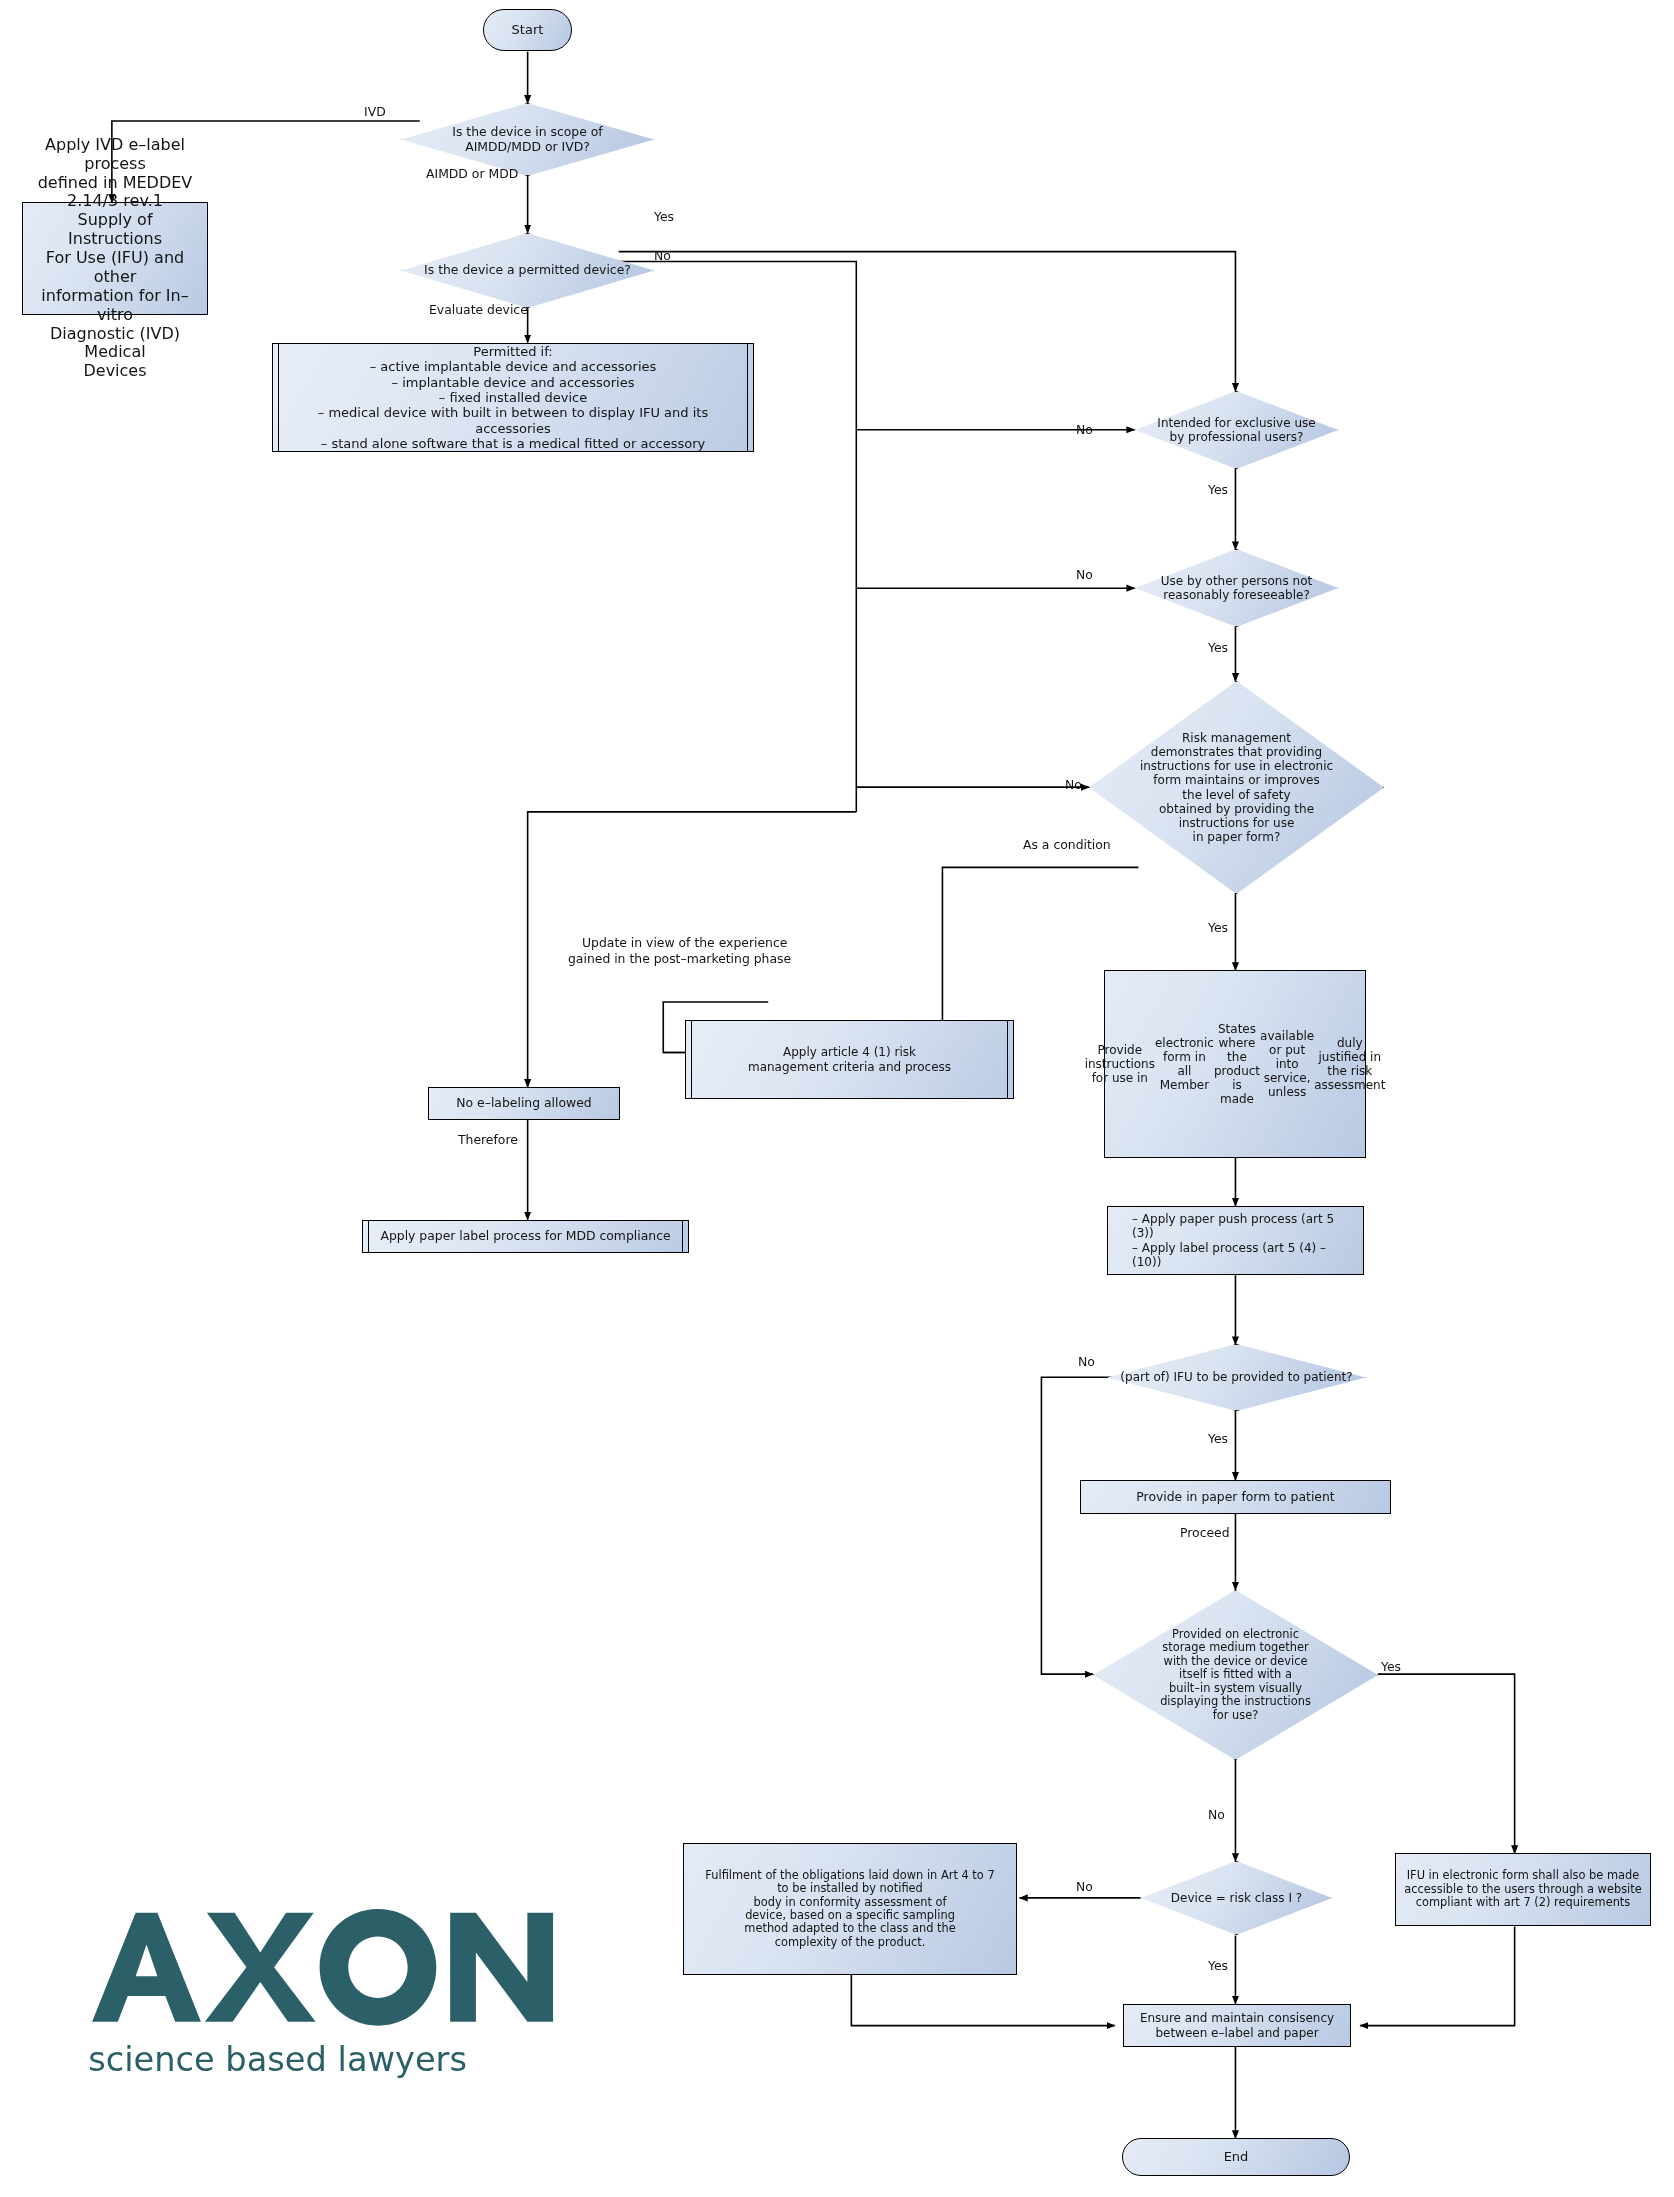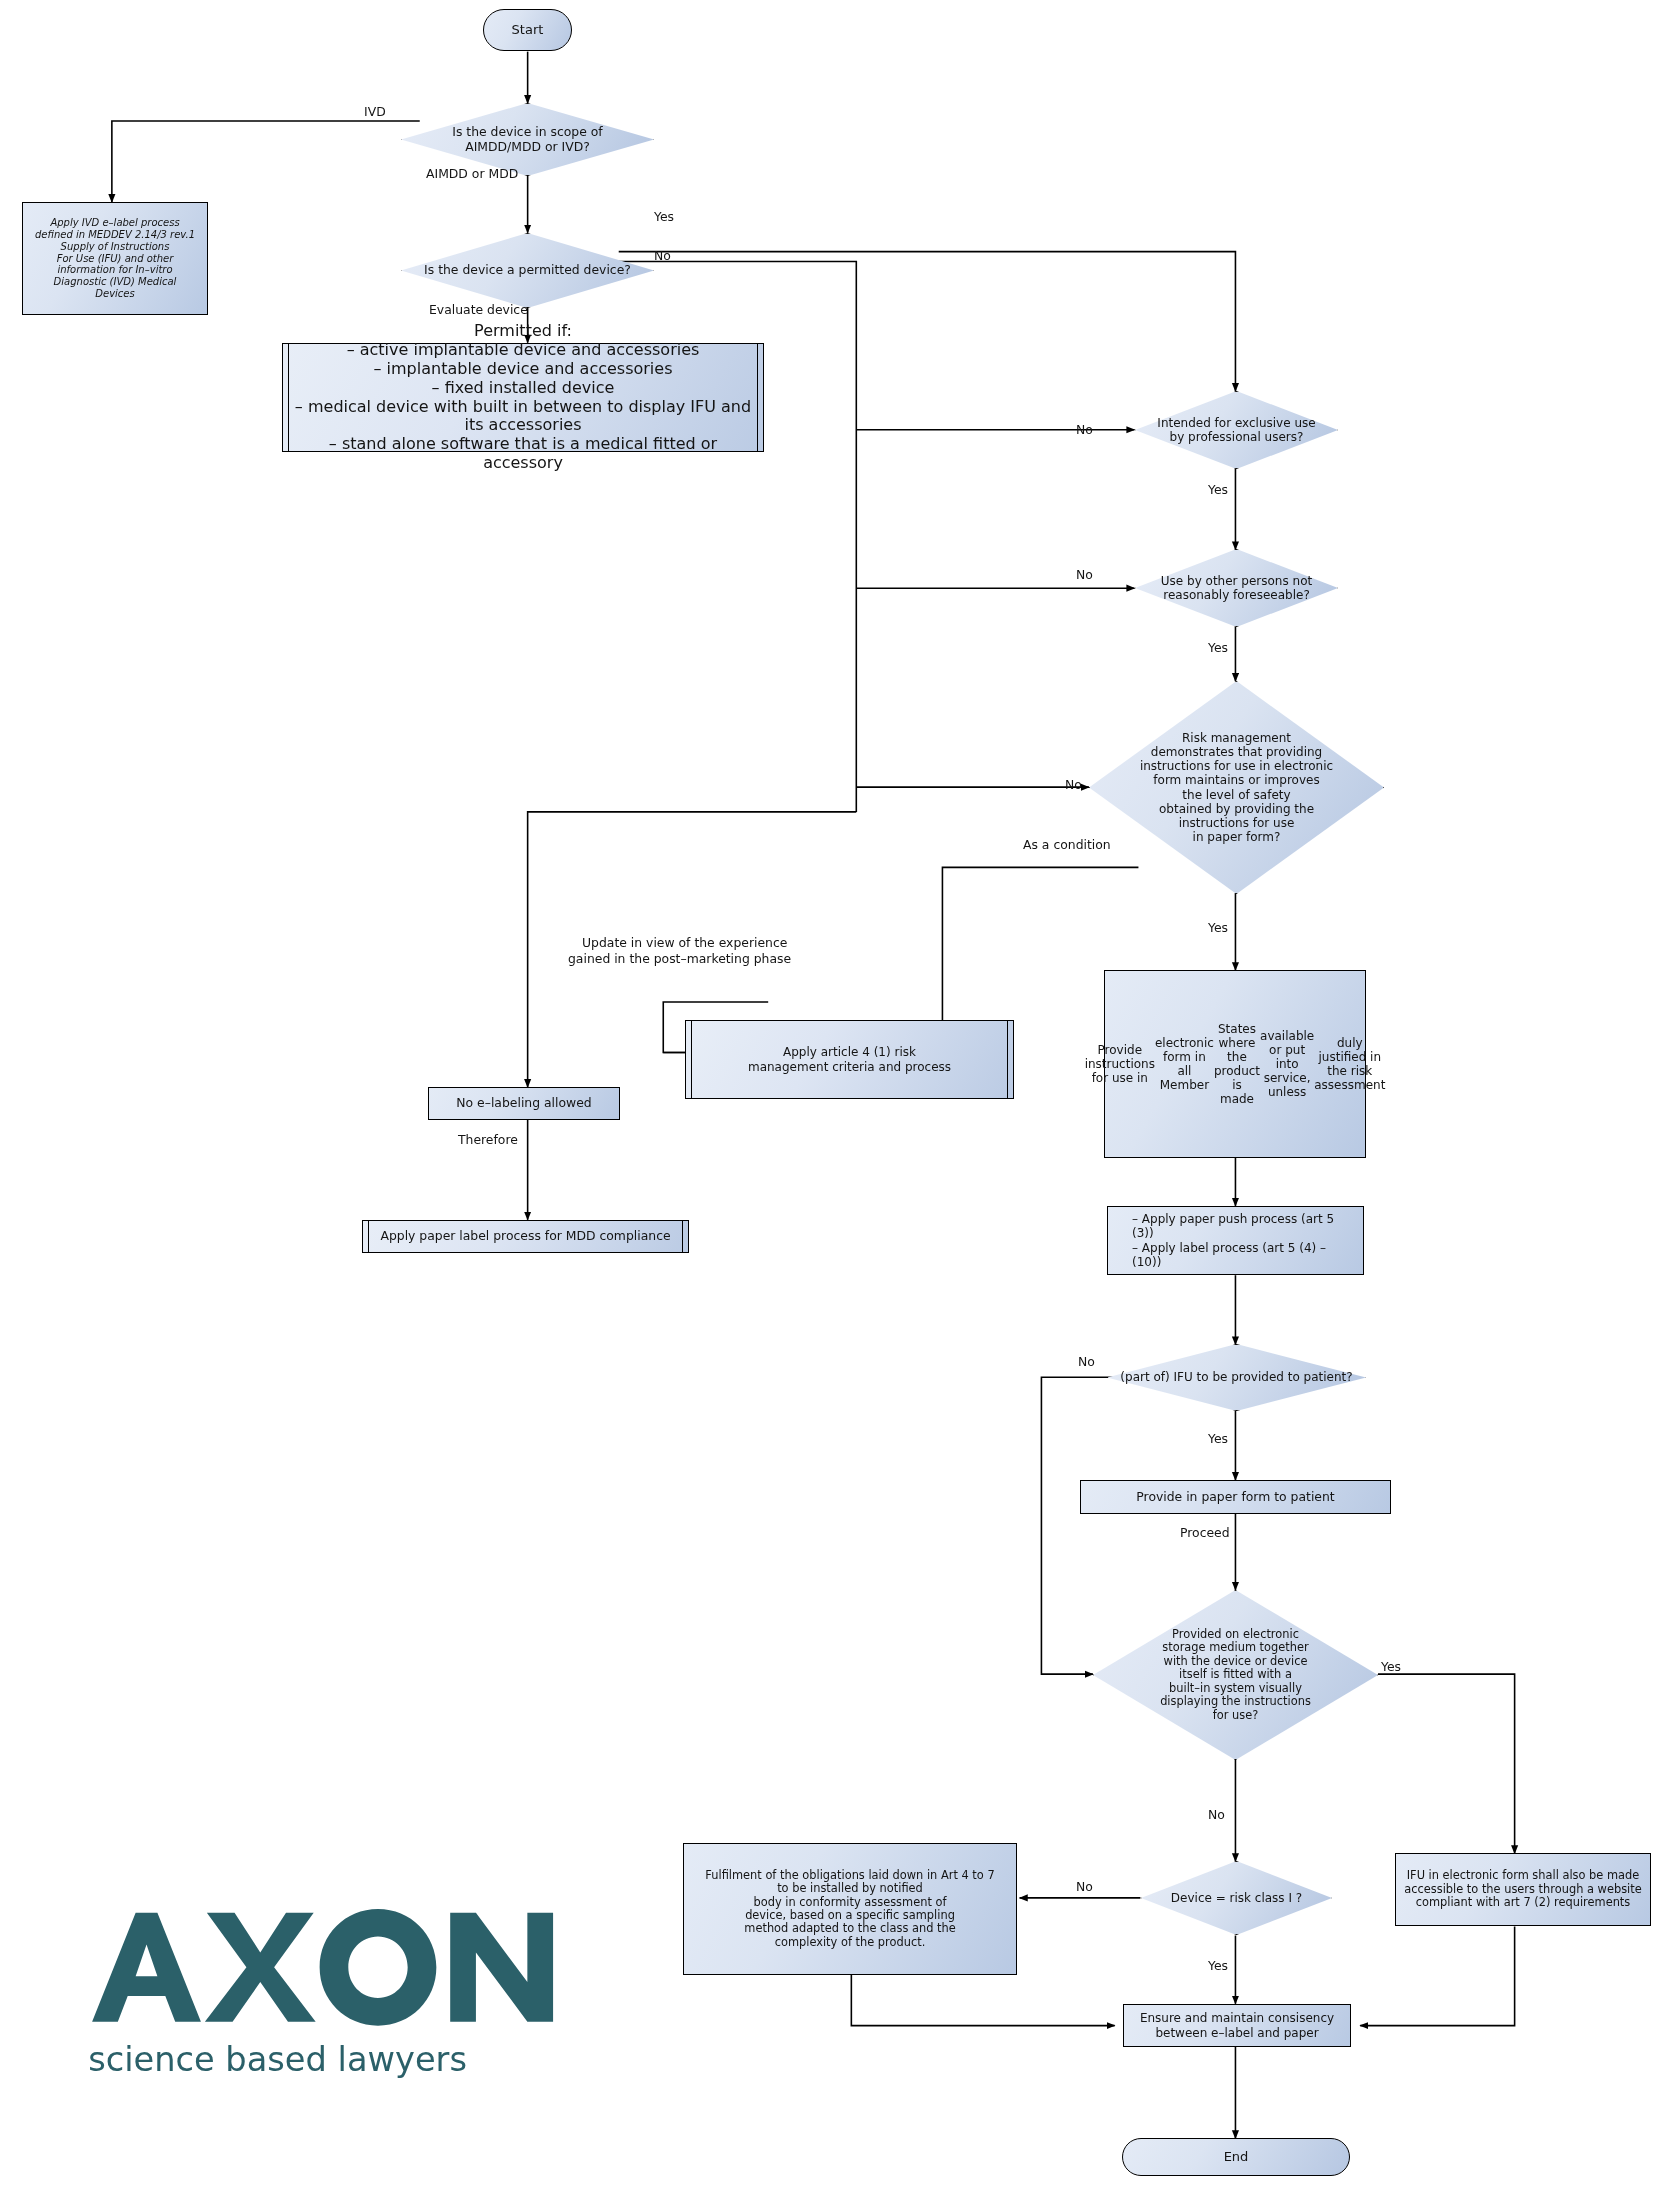--- a/index.html
+++ b/index.html
@@ -183,38 +183,38 @@
   </div>
 
   <div class="node dec" style="left:401px; top:103px; width:253px; height:73px; font-size:12.4px;">
     <div class="dshape"></div>
     <div class="dtext">
       <div>Is the device in scope of</div>
       <div>AIMDD/MDD or IVD?</div>
     </div>
   </div>
 
-  <div class="node proc" style="left:22px; top:202px; width:186px; height:113px; font-size:10px; flex-direction:column;font-style:italic;">
+  <div class="node proc" style="left:22px; top:202px; width:186px; height:113px; font-size:16px; flex-direction:column;">
     <div>Apply IVD e–label process</div>
     <div>defined in MEDDEV 2.14/3 rev.1</div>
     <div>Supply of Instructions</div>
     <div>For Use (IFU) and other</div>
     <div>information for In–vitro</div>
     <div>Diagnostic (IVD) Medical</div>
     <div>Devices</div>
   </div>
 
   <div class="node dec" style="left:401px; top:233px; width:253px; height:75px; font-size:12.4px;">
     <div class="dshape"></div>
     <div class="dtext">
       <div>Is the device a permitted device?</div>
     </div>
   </div>
 
-  <div class="node proc banded" style="left:282px; top:343px; width:482px; height:109px; font-size:16px; flex-direction:column;">
+  <div class="node proc banded" style="left:272px; top:343px; width:482px; height:109px; font-size:13px; flex-direction:column;">
     <div>Permitted if:</div>
     <div>– active implantable device and accessories</div>
     <div>– implantable device and accessories</div>
     <div>– fixed installed device</div>
     <div>– medical device with built in between to display IFU and its accessories</div>
     <div>– stand alone software that is a medical fitted or accessory</div>
   </div>
 
   <div class="node dec" style="left:1135px; top:391px; width:203px; height:78px; font-size:12px;">
     <div class="dshape"></div>

